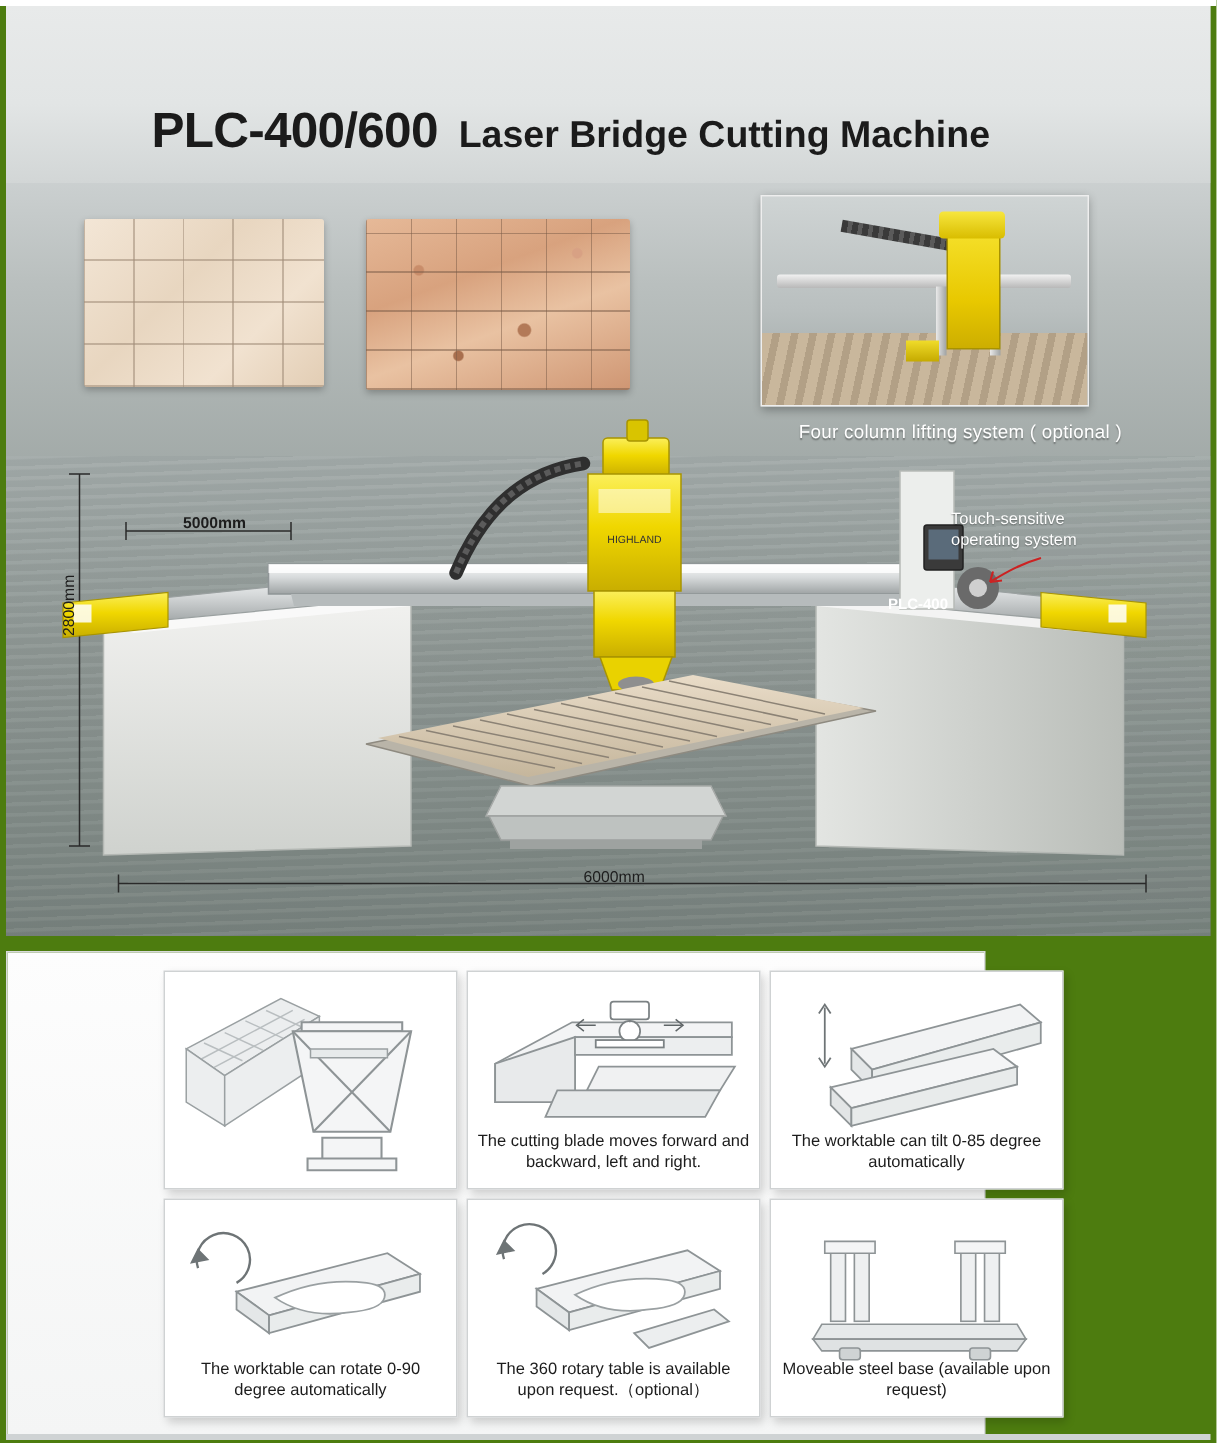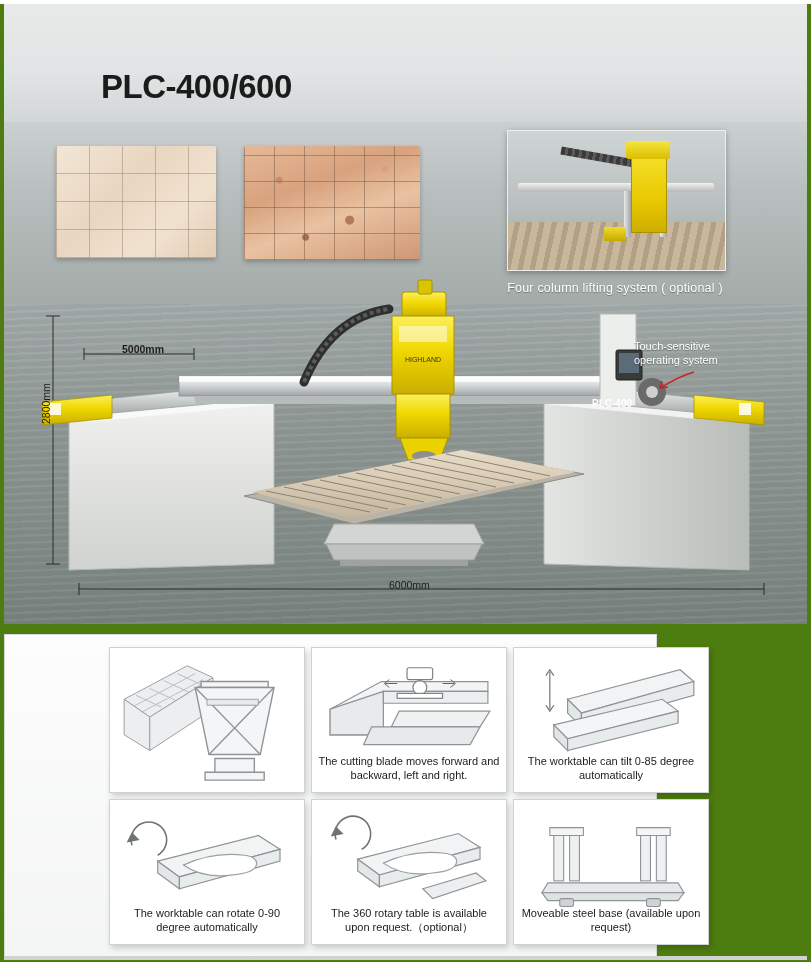--- a/index.html
+++ b/index.html
@@ -132,21 +132,21 @@
   }
   .inset-foot {
     position: absolute; left: 96px; top: 96px; width: 22px; height: 14px;
     background: linear-gradient(180deg, #f0dc2a, #c5aa00);
   }
 
   .caption-inset {
     position: absolute;
     left: 478px; top: 277px;
     width: 266px;
-    text-align: center;
+    text-align: right;
     font-size: 12.5px;
     color: #ffffff;
     letter-spacing: 0.2px;
     text-shadow: 0 1px 1px rgba(0,0,0,0.35);
   }
 
   
   .mach {
     position: absolute;
     left: 0; top: 0;
@@ -251,20 +251,21 @@
 <div class="page">
 
   <div class="edge-top"></div>
 
   <div class="top-panel">
 
     <div class="header-band"></div>
 
     <div class="title-wrap">
       <span class="title-model">PLC-400/600</span>
+      <span class="title-rest">Laser Bridge Cutting Machine</span>
     </div>
 
     <div class="swatch swatch-1"></div>
     <div class="swatch swatch-2"></div>
 
     <div class="inset-photo">
       <div class="inset-floor"></div>
       <div class="inset-rail"></div>
       <div class="inset-col" style="left:116px;"></div>
       <div class="inset-col" style="left:152px;"></div>

